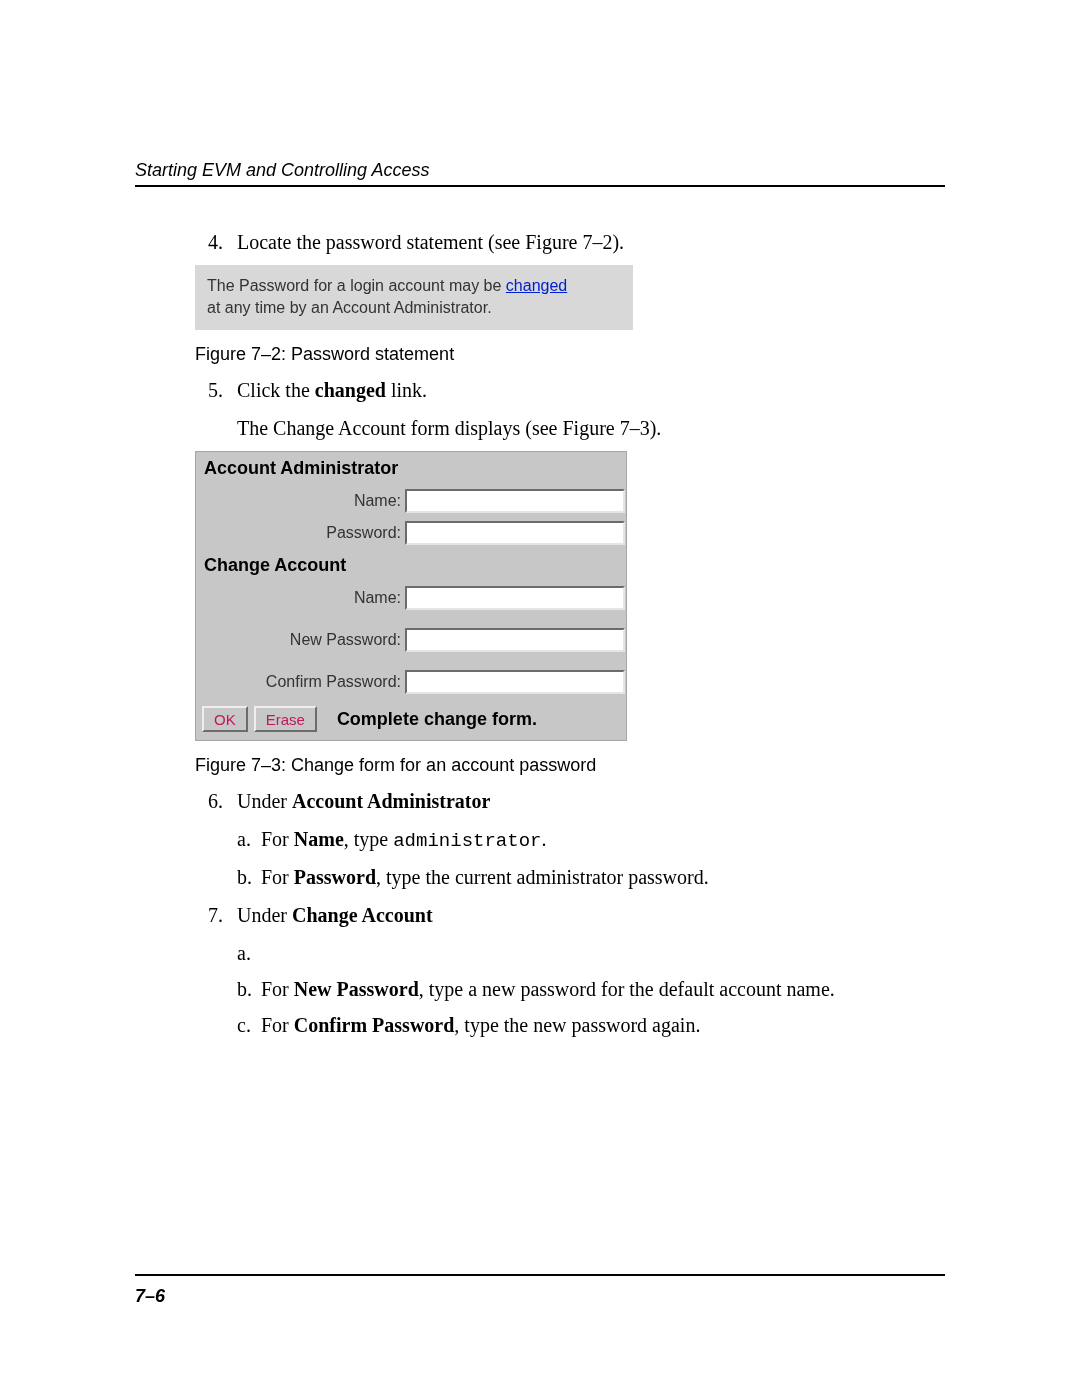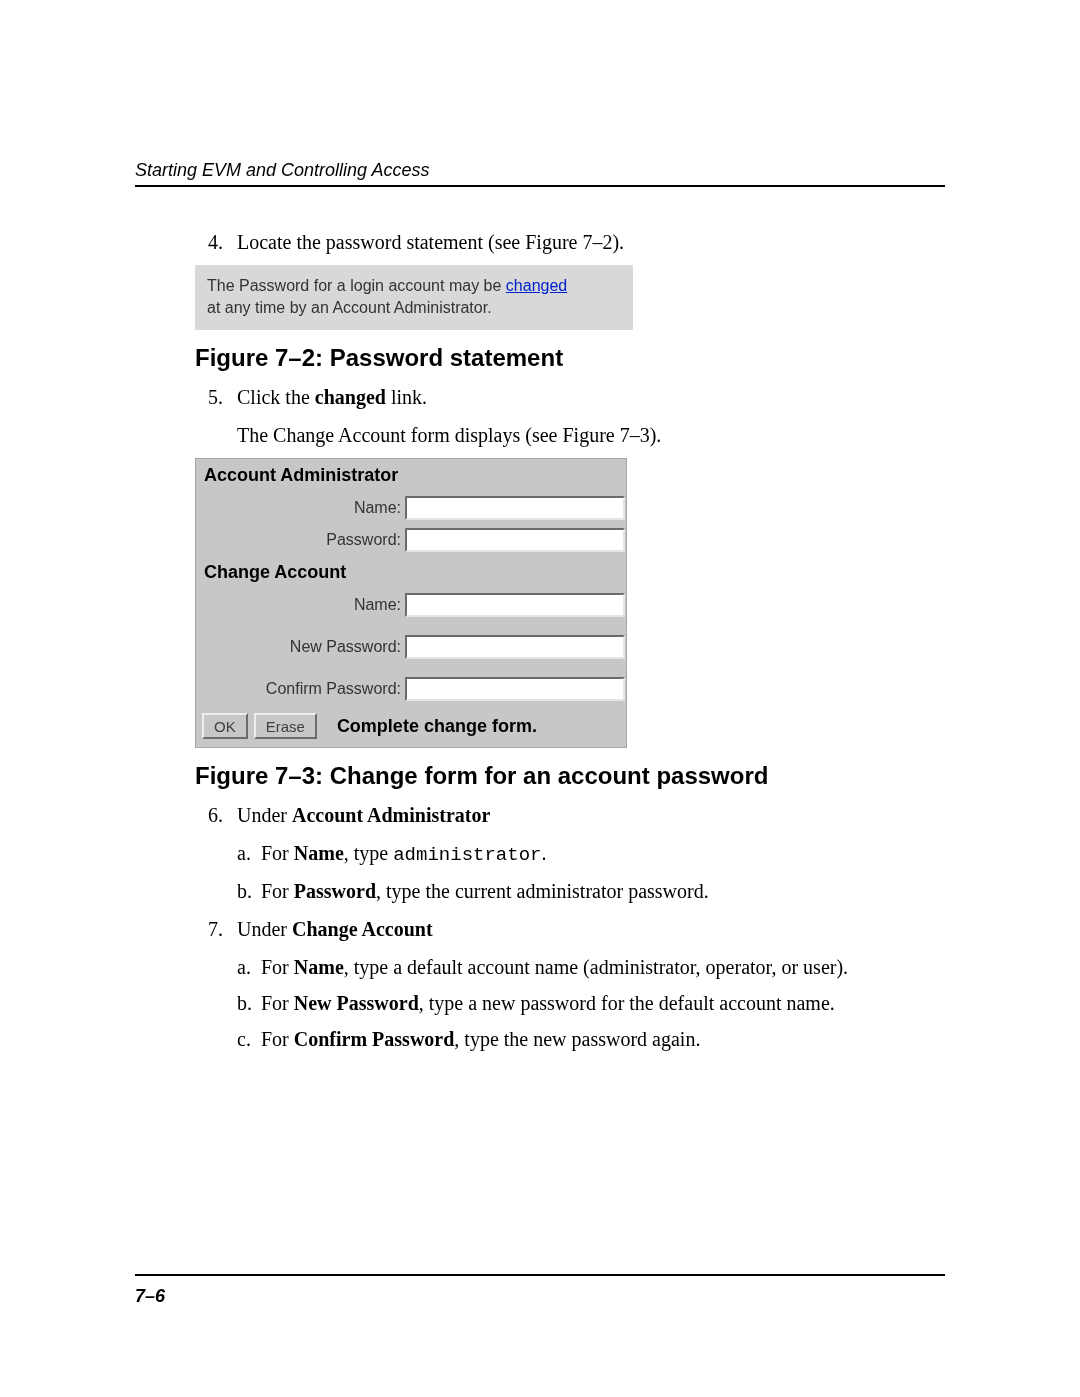--- a/index.html
+++ b/index.html
@@ -62,22 +62,22 @@
     flex: 0 0 24px;
   }
   .indent-line {
     padding-left: 42px;
     font-size: 20px;
     line-height: 1.5;
     margin: 8px 0;
   }
   .fig-caption {
     font-family: Arial, Helvetica, sans-serif;
-    font-weight: bold;
-    font-size: 24px;
+    font-weight: normal;
+    font-size: 18px;
     margin: 14px 0 10px 0;
   }
   .code-text {
     font-family: "Courier New", Courier, monospace;
     font-size: 19px;
   }
   b { font-weight: bold; }
 
   
   .fig72 {
@@ -139,21 +139,21 @@
   }
   .fig73-btn {
     height: 26px;
     padding: 0 10px;
     background: #c7c7c7;
     border: 2px solid #eee;
     border-right-color: #6b6b6b;
     border-bottom-color: #6b6b6b;
     font-family: Arial, Helvetica, sans-serif;
     font-size: 15px;
-    color: #404040;
+    color: #be185d;
     cursor: pointer;
   }
   .fig73-complete {
     font-weight: bold;
     font-size: 18px;
     padding-left: 14px;
   }
 
   .footer {
     position: absolute;
@@ -251,23 +251,20 @@
     </div>
 
     <div class="step-row">
       <div class="step-num">7.</div>
       <div class="step-body">
         <span>Under </span><b>Change Account</b>
       </div>
     </div>
     <div class="sub-row">
       <div class="sub-mark">a.</div>
-      <div>
-        <span>For </span><b>Name</b><span>, type a default account name (administrator, operator, or user).</span>
-      </div>
     </div>
     <div class="sub-row">
       <div class="sub-mark">b.</div>
       <div>
         <span>For </span><b>New Password</b><span>, type a new password for the default account name.</span>
       </div>
     </div>
     <div class="sub-row">
       <div class="sub-mark">c.</div>
       <div>

